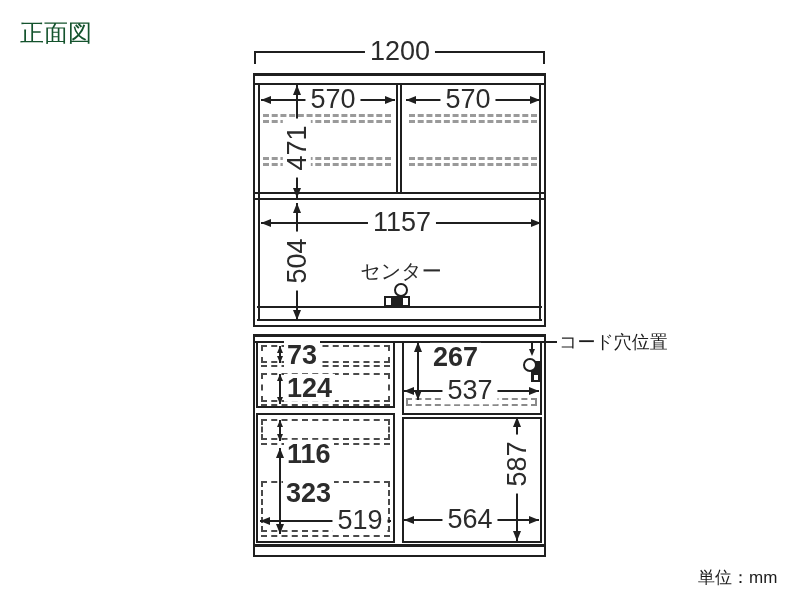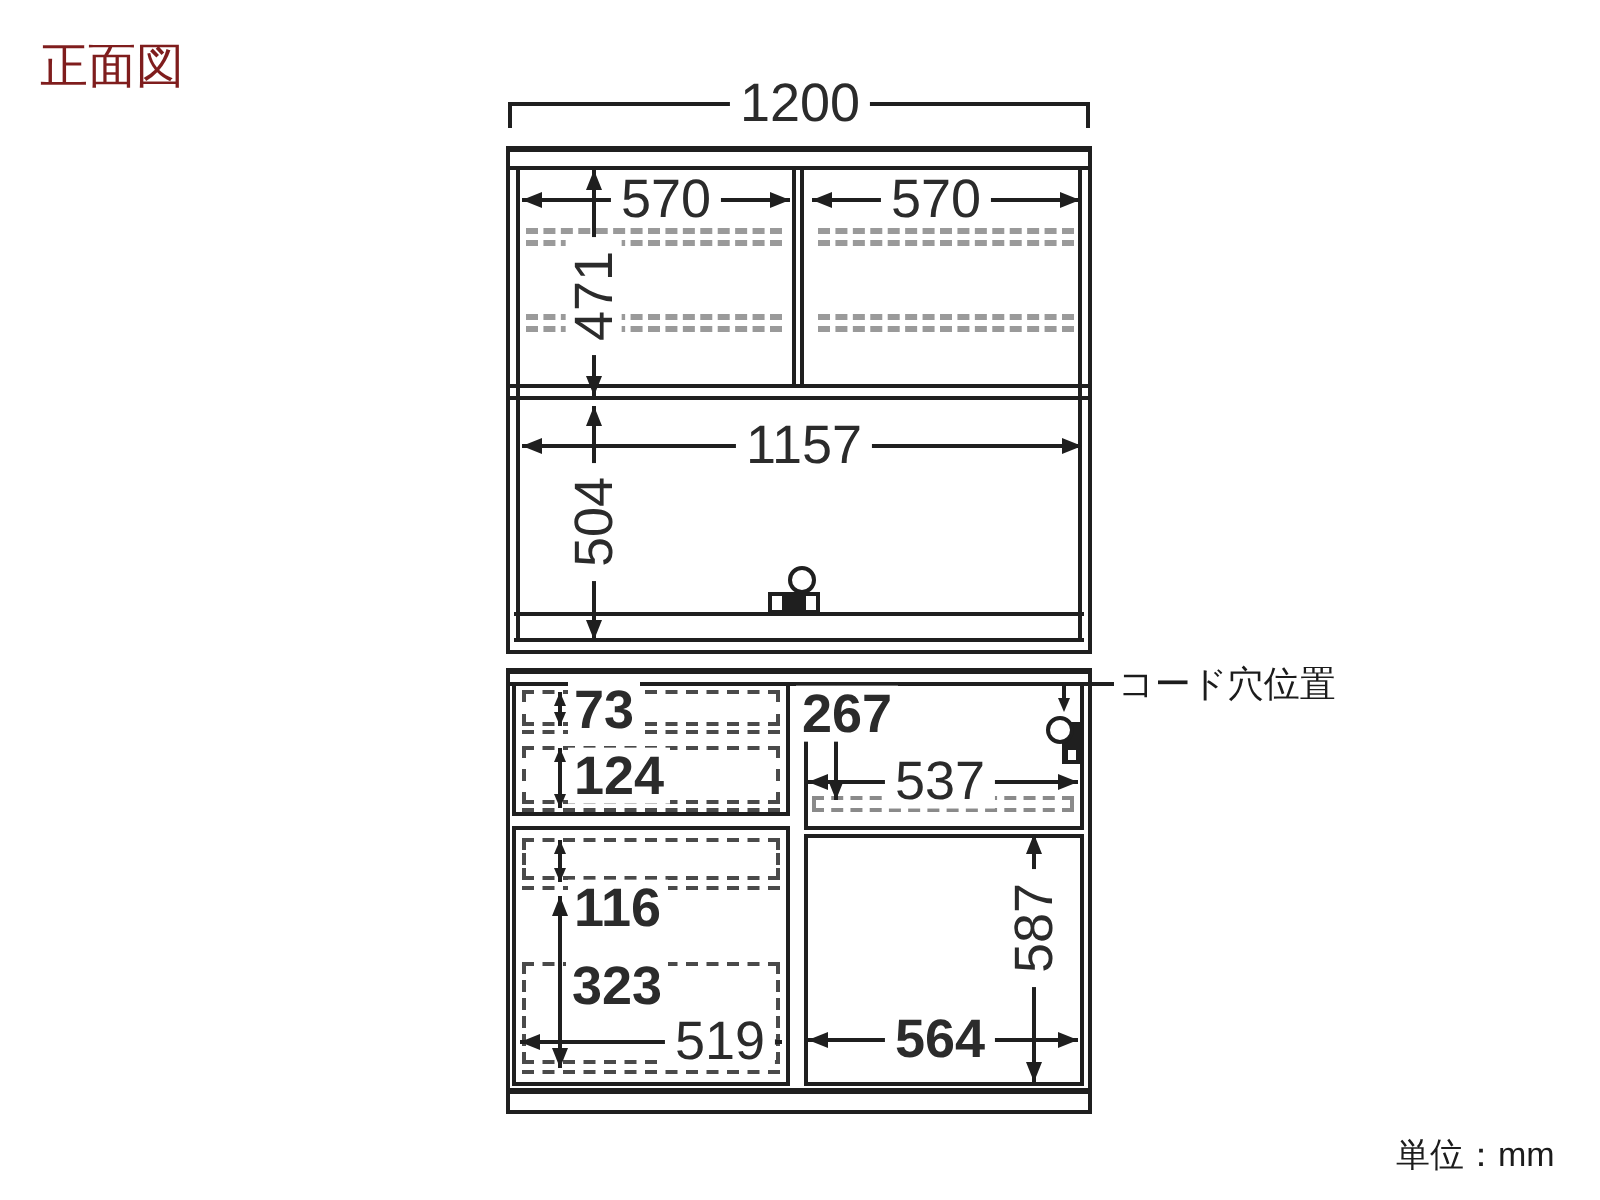--- a/index.html
+++ b/index.html
@@ -22,21 +22,21 @@
   .dim-label.side{ transform:translate(0,-50%); padding:0 3px;font-weight:bold; }
   .dim-label.rot { transform:translate(-50%,-50%) rotate(-90deg); padding:0 7px; }
   .arr { position:absolute; width:0; height:0; border-style:solid; border-color:transparent; }
   .arr.l { border-width:4px 10px 4px 0;  border-right-color:#1f1f1f; }
   .arr.r { border-width:4px 0 4px 10px;  border-left-color:#1f1f1f; }
   .arr.u { border-width:0 4px 10px 4px;  border-bottom-color:#1f1f1f; }
   .arr.d { border-width:10px 4px 0 4px;  border-top-color:#1f1f1f; }
   .sarr  { position:absolute; width:0; height:0; border-style:solid; border-color:transparent; }
   .sarr.u{ border-width:0 3px 7px 3px;   border-bottom-color:#1f1f1f; }
   .sarr.d{ border-width:7px 3px 0 3px;   border-top-color:#1f1f1f; }
-  .title { position:absolute; left:20px; top:17px; font-size:24px; font-weight:500; color:#7f1d1d; }
+  .title { position:absolute; left:20px; top:17px; font-size:24px; font-weight:500; color:#14532d; }
   .note  { position:absolute; font-size:18px; line-height:23px; color:#1c1c1c; }
   .unit  { position:absolute; left:698px; top:566px; font-size:17px; color:#1c1c1c; }
   .center-label { position:absolute; font-size:20px; background:#fff; padding:0 2px;
                   transform:translate(-50%,-50%); white-space:nowrap; }
   .icon-part { position:absolute; }
 </style>
 </head>
 <body>
 
 <div id="canvas">
@@ -113,20 +113,21 @@
     <div class="dim-label" style="left:402px; top:223px;">1157</div>
   </div>
 
   <div>
     <div class="ln" style="left:296px; top:203px; width:2px; height:117px;"></div>
     <div class="arr u" style="left:293px; top:203px;"></div>
     <div class="arr d" style="left:293px; top:310px;"></div>
     <div class="dim-label rot" style="left:297px; top:261px;">504</div>
   </div>
 
+  <div class="center-label" style="left:401px; top:271px;">センター</div>
   <div>
     <div class="icon-part" style="left:384px; top:296px; width:9px;  height:11px; border:2px solid #1f1f1f; background:#fff;"></div>
     <div class="icon-part" style="left:392px; top:296px; width:10px; height:11px; background:#1f1f1f;"></div>
     <div class="icon-part" style="left:401px; top:296px; width:9px;  height:11px; border:2px solid #1f1f1f; background:#fff;"></div>
     <div class="icon-part" style="left:394px; top:283px; width:14px; height:14px; border:2px solid #1f1f1f; border-radius:50%; background:#fff;"></div>
   </div>
 
   <div>
     <div class="ln" style="left:279px; top:346px; width:2px; height:17px;"></div>
     <div class="sarr u" style="left:277px; top:346px;"></div>
@@ -159,42 +160,42 @@
     <div class="ln" style="left:260px; top:520px; width:131px; height:2px;"></div>
     <div class="arr l" style="left:260px; top:517px;"></div>
     <div class="arr r" style="left:381px; top:517px;"></div>
     <div class="dim-label" style="left:332px; top:521px;margin-left:28px;">519</div>
   </div>
 
   <div>
     <div class="ln" style="left:417px; top:342px; width:2px; height:58px;"></div>
     <div class="arr u" style="left:414px; top:342px;"></div>
     <div class="arr d" style="left:414px; top:390px;"></div>
-    <div class="dim-label side" style="left:398px; top:357px;">267</div>
+    <div class="dim-label side" style="left:430px; top:357px;">267</div>
   </div>
 
   <div>
     <div class="ln" style="left:404px; top:390px; width:135px; height:2px;"></div>
     <div class="arr l" style="left:404px; top:387px;"></div>
     <div class="arr r" style="left:529px; top:387px;"></div>
     <div class="dim-label" style="left:470px; top:391px;">537</div>
   </div>
 
   <div>
     <div class="ln" style="left:516px; top:417px; width:2px; height:124px;"></div>
     <div class="arr u" style="left:513px; top:417px;"></div>
     <div class="arr d" style="left:513px; top:531px;"></div>
     <div class="dim-label rot" style="left:517px; top:464px;">587</div>
   </div>
 
   <div>
     <div class="ln" style="left:404px; top:519px; width:135px; height:2px;"></div>
     <div class="arr l" style="left:404px; top:516px;"></div>
     <div class="arr r" style="left:529px; top:516px;"></div>
-    <div class="dim-label" style="left:470px; top:520px;font-weight:bold;">564</div>
+    <div class="dim-label" style="left:470px; top:520px;">564</div>
   </div>
 
   <div>
     <div class="ln" style="left:531px; top:341px; width:26px; height:2px;"></div>
     <div class="ln" style="left:531px; top:341px; width:2px; height:9px;"></div>
     <div class="sarr d" style="left:529px; top:349px;"></div>
     <div class="note" style="left:559px; top:331px;">
       <div>コード穴位置</div>
     </div>
     <div>

